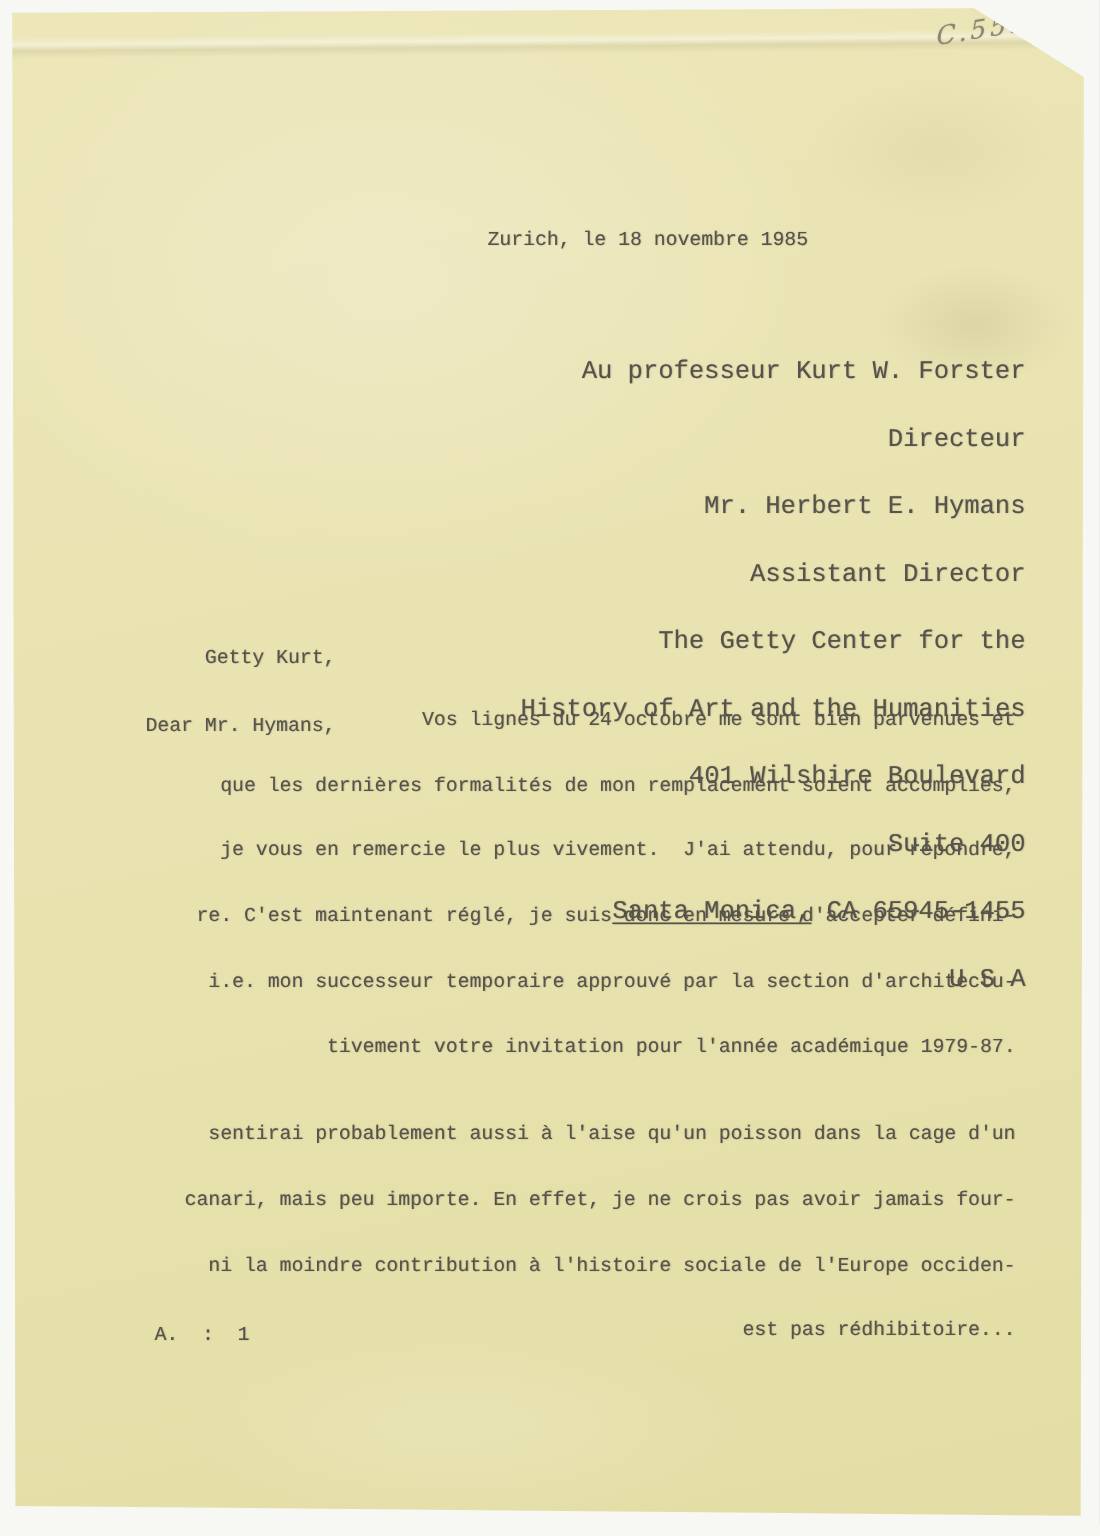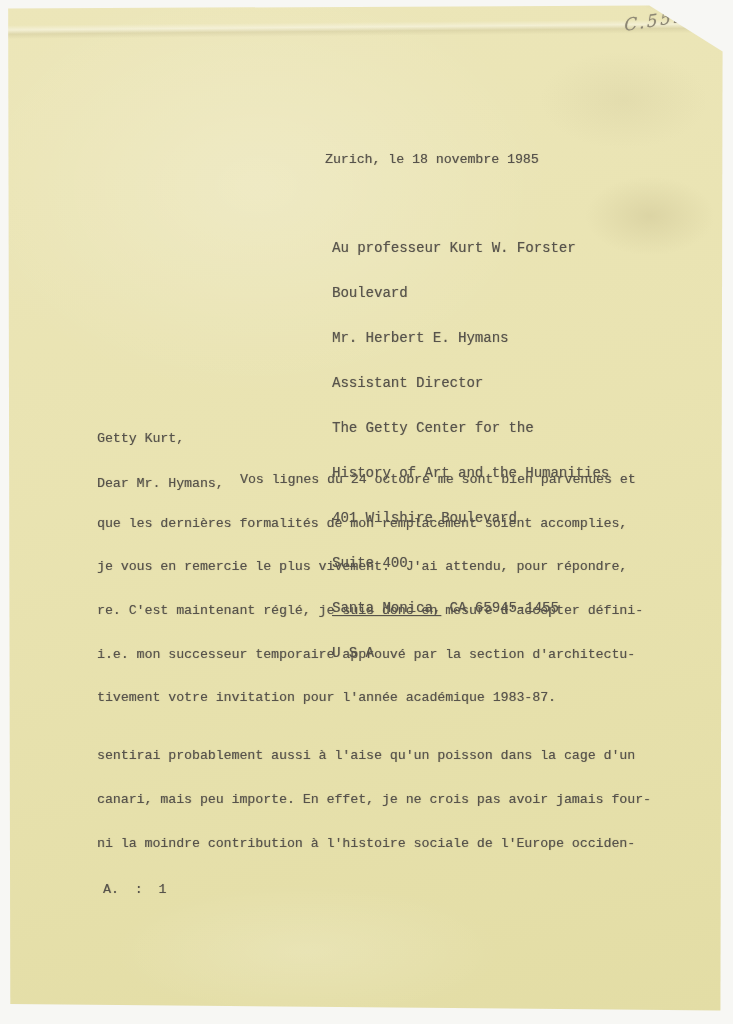--- a/index.html
+++ b/index.html
@@ -32,23 +32,24 @@
     position:absolute; left:618px; top:6px;
     font-family:"DejaVu Serif", serif; font-style:italic;
     font-size:17px; letter-spacing:2.5px; color:#8c8673;
     transform: rotate(-9deg) skewX(-8deg);
     text-shadow: 0 0 1px rgba(140,134,115,0.5);
   }
   .typed {
     position:absolute; color:#57534b;
     text-shadow: 0.4px 0.3px 0.8px rgba(87,83,75,0.55);
     white-space:pre;
+    text-align:right;
   }
   .dateline  { left:319px; top:148px; font-size:13.2px; line-height:15px; }
-  .address   { left:326px; top:207px; font-size:14px; line-height:15px; }
+  .address   { left:341px; top:207px; font-size:17px; line-height:15px; }
   .salutation{ left:91px;  top:397px; font-size:13.2px; line-height:15px; }
   .body-text { left:91px;  top:440px; font-size:13.2px; line-height:14.55px; width:580px; }
   .notation  { left:97px;  top:830px; font-size:13.2px; line-height:15px;margin-top:48px; }
   .tl { white-space:pre; }
   .ind { text-indent:143px; }
   .u {
     text-decoration: underline;
     text-decoration-thickness: 1.2px;
     text-underline-offset: 2.5px;
   }
@@ -60,21 +61,21 @@
   <div class="paper">
     <div class="crease"></div>
     <div class="cut-shade"></div>
 
     <div class="pencil-mark">C.559</div>
 
     <div class="typed dateline">Zurich, le 18 novembre 1985</div>
 
     <div class="typed address">
       <div class="tl">Au professeur Kurt W. Forster</div>
-      <div class="tl">Boulevard</div>
+      <div class="tl">Directeur</div>
       <div class="tl">Mr. Herbert E. Hymans</div>
       <div class="tl">Assistant Director</div>
       <div class="tl">The Getty Center for the</div>
       <div class="tl">History of Art and the Humanities</div>
       <div class="tl">401 Wilshire Boulevard</div>
       <div class="tl">Suite 400</div>
       <div class="tl"><span class="u">Santa Monica,</span><span> CA 65945-1455</span></div>
       <div class="tl">U S A</div>
     </div>
 
@@ -82,25 +83,26 @@
       <div class="tl">Getty Kurt,</div>
       <div class="tl">Dear Mr. Hymans,</div>
     </div>
 
     <div class="typed body-text">
       <div class="tl ind">Vos lignes du 24 octobre me sont bien parvenues et</div>
       <div class="tl">que les dernières formalités de mon remplacement soient accomplies,</div>
       <div class="tl">je vous en remercie le plus vivement.  J'ai attendu, pour répondre,</div>
       <div class="tl">re. C'est maintenant réglé, je suis donc en mesure d'accepter défini-</div>
       <div class="tl">i.e. mon successeur temporaire approuvé par la section d'architectu-</div>
-      <div class="tl">tivement votre invitation pour l'année académique 1983-87.</div>
+      <div class="tl">tivement votre invitation pour l'année académique 1979-87.</div>
 
       <div class="tl">sentirai probablement aussi à l'aise qu'un poisson dans la cage d'un</div>
       <div class="tl">canari, mais peu importe. En effet, je ne crois pas avoir jamais four-</div>
       <div class="tl">ni la moindre contribution à l'histoire sociale de l'Europe occiden-</div>
+      <div class="tl">est pas rédhibitoire...</div>
 
       
       
       
 
       
       
 
       
       

